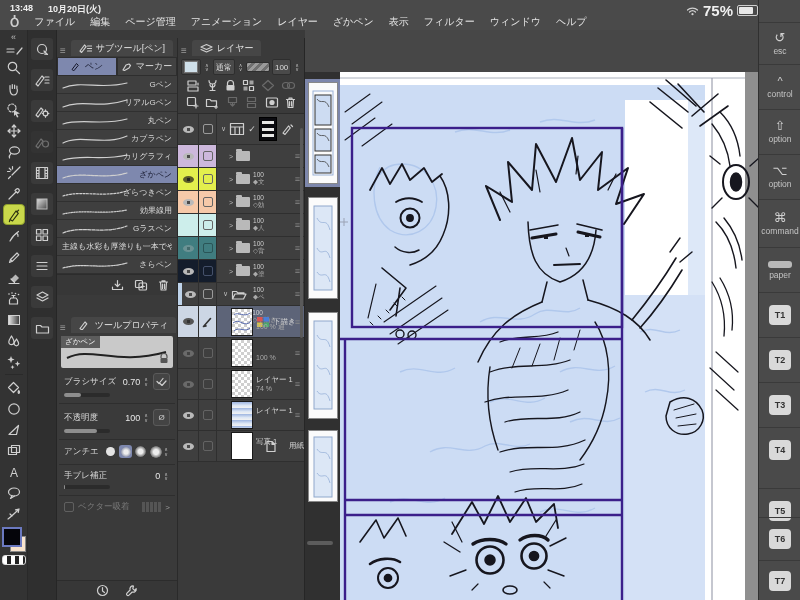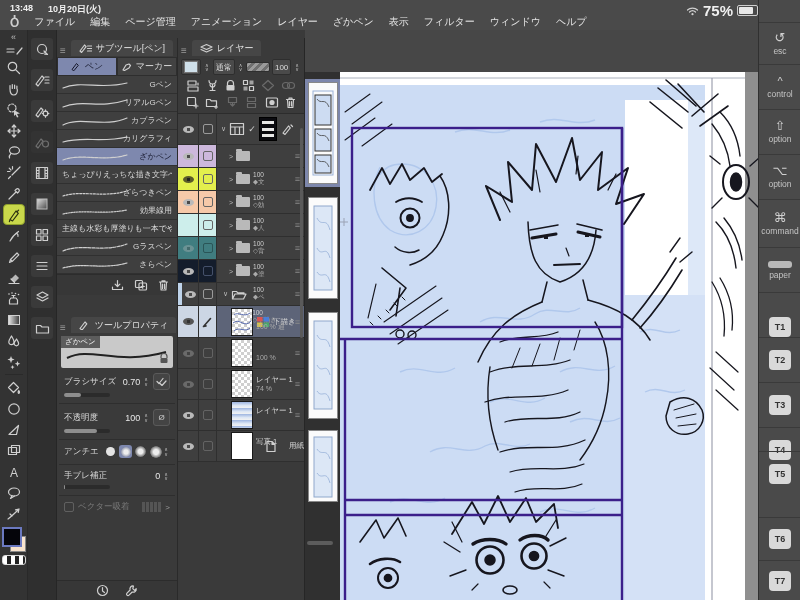--- a/index.html
+++ b/index.html
@@ -510,59 +510,62 @@
           <span class="pen-name">Gペン</span>
         </div>
       <div class="penrow">
           <svg class="pen-stroke" width="70" height="14">
             <path class="ic" d="M2 11 C 22 3, 38 13, 66 4" stroke="#e6e6e6" stroke-width="1.2"></path>
           </svg>
           <span class="pen-name">リアルGペン</span>
         </div>
       <div class="penrow">
           <svg class="pen-stroke" width="70" height="14">
+            <path class="ic" d="M2 10 C 20 4, 42 12, 66 5" stroke="#e6e6e6" stroke-width="1"></path>
+          </svg>
+          <span class="pen-name">丸ペン</span>
+        </div>
+      <div class="penrow">
+          <svg class="pen-stroke" width="70" height="14">
             <path class="ic" d="M2 11 C 18 2, 44 14, 66 4" stroke="#f2f2f2" stroke-width="2.4"></path>
           </svg>
           <span class="pen-name">カブラペン</span>
         </div>
       <div class="penrow">
           <svg class="pen-stroke" width="70" height="14">
             <path class="ic" d="M2 10 C 22 4, 40 11, 66 5" stroke="#e6e6e6" stroke-width="1.1"></path>
           </svg>
           <span class="pen-name">カリグラフィ</span>
         </div>
       <div class="penrow sel">
           <svg class="pen-stroke" width="70" height="14">
             <path class="ic" d="M2 10 C 20 3, 42 12, 66 5" stroke="#fafafa" stroke-width="1.8" stroke-dasharray="3 1"></path>
           </svg>
           <span class="pen-name">ざかペン</span>
         </div>
-      <div class="penrow textonly">
-          <span class="pen-name">ちょっぴりえっちな描き文字ヘ</span>
-        </div>
       <div class="penrow">
           <svg class="pen-stroke" width="70" height="14">
             <path class="ic" d="M2 10 C 20 4, 42 12, 66 5" stroke="#dcdcdc" stroke-width="1.4" stroke-dasharray="2 1.4"></path>
           </svg>
           <span class="pen-name">ざらつきペン</span>
         </div>
       <div class="penrow">
           <svg class="pen-stroke" width="70" height="14">
             <path class="ic" d="M2 10 C 24 5, 40 11, 66 6" stroke="#d6d6d6" stroke-width="1" stroke-dasharray="1.5 1.2"></path>
           </svg>
           <span class="pen-name">効果線用</span>
         </div>
-      <div class="penrow textonly">
-          <span class="pen-name">主線も水彩も厚塗りも一本でや</span>
-        </div>
       <div class="penrow">
           <svg class="pen-stroke" width="70" height="14">
             <path class="ic" d="M2 11 C 20 3, 42 13, 66 4" stroke="#e6e6e6" stroke-width="1.6" stroke-dasharray="3 1.2"></path>
           </svg>
           <span class="pen-name">Gラスペン</span>
+        </div>
+      <div class="penrow textonly">
+          <span class="pen-name">主線も水彩も厚塗りも一本でや</span>
         </div>
       <div class="penrow">
           <svg class="pen-stroke" width="70" height="14">
             <path class="ic" d="M2 10 C 22 4, 40 12, 66 5" stroke="#e0e0e0" stroke-width="1.3" stroke-dasharray="2 1"></path>
           </svg>
           <span class="pen-name">さらペン</span>
         </div>
     </div>
     <div id="st-bottom">
       <svg width="13" height="12">
@@ -1188,33 +1191,33 @@
       <span class="lbl">option</span>
     </div>
     <div class="ekey" style="top:199px;height:48px;">
       <span class="glyph">⌘</span>
       <span class="lbl">command</span>
     </div>
     <div class="ekey" style="top:247px;height:45px;">
       <span class="spacebar"></span>
       <span class="lbl">paper</span>
     </div>
-    <div class="ekey" style="top:292px;height:45px;justify-content:flex-end;">
+    <div class="ekey" style="top:292px;height:45px;">
         <span class="keycap">T1</span>
       </div>
     <div class="ekey" style="top:337px;height:45px;">
         <span class="keycap">T2</span>
       </div>
     <div class="ekey" style="top:382px;height:45px;">
         <span class="keycap">T3</span>
       </div>
     <div class="ekey" style="top:427px;height:45px;">
         <span class="keycap">T4</span>
       </div>
-    <div class="ekey" style="top:451px;height:45px;">
+    <div class="ekey" style="top:488px;height:45px;">
         <span class="keycap">T5</span>
       </div>
     <div class="ekey" style="top:517px;height:43px;">
         <span class="keycap">T6</span>
       </div>
     <div class="ekey" style="top:560px;height:40px;">
         <span class="keycap">T7</span>
       </div>
   </div>
 

